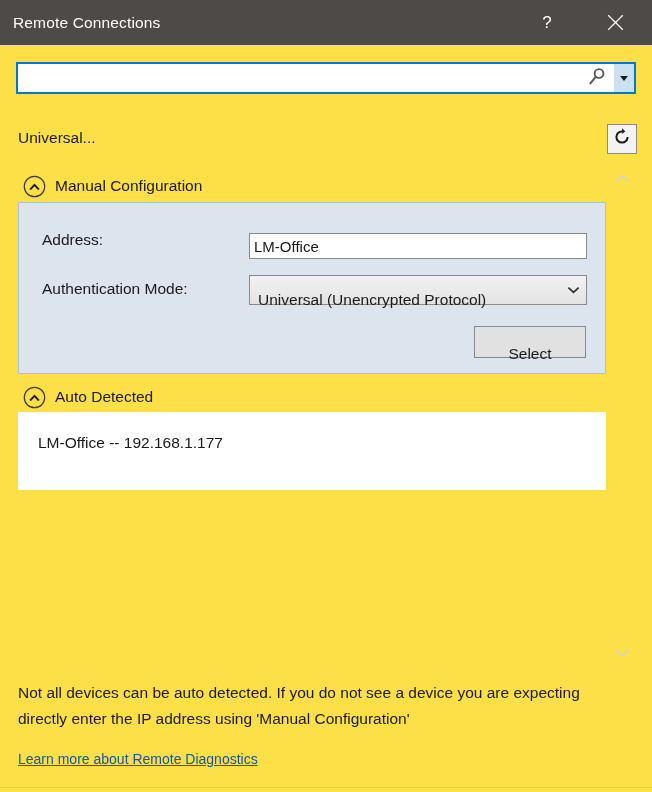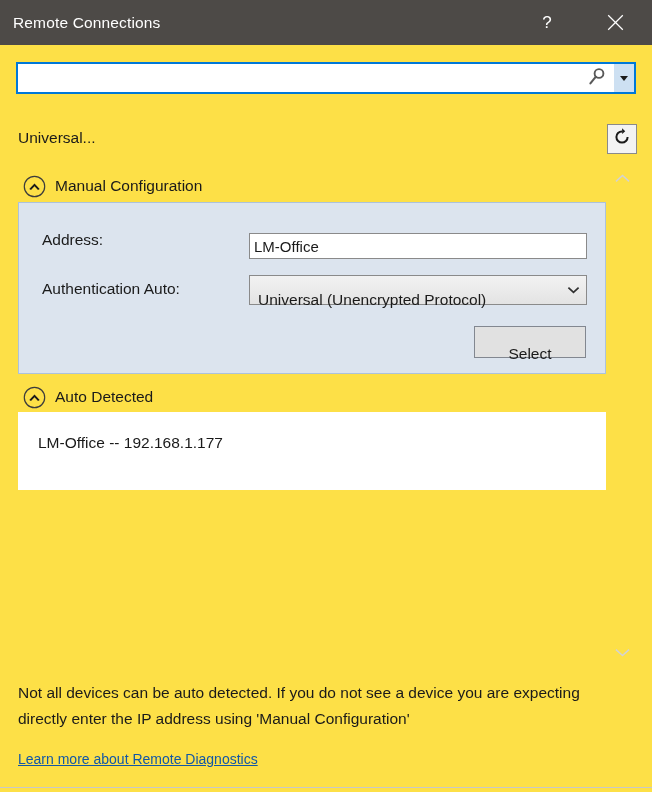--- a/index.html
+++ b/index.html
@@ -345,21 +345,21 @@
         <path d="M6.3 14 L11.5 8.4 L16.7 14 L15.0 14.9 L11.5 11.2 L8.0 14.9 Z" fill="#1a1a1a"></path>
       </svg>
     </span>
     <span class="section-title">Manual Configuration</span>
   </div>
 
   <div id="manual-config-panel">
     <div id="address-label" class="field-label">Address:</div>
     <input id="address-input" type="text" value="LM-Office" style="">
 
-    <div id="auth-mode-label" class="field-label">Authentication Auto:</div>
+    <div id="auth-mode-label" class="field-label">Authentication Mode:</div>
     <div id="auth-mode-select">
       <span id="auth-mode-value">Universal (Unencrypted Protocol)</span>
       <span id="auth-mode-chevron">
         <svg width="13" height="8" viewBox="0 0 13 8">
           <path d="M1.4 1.6 L6.5 6.4 L11.6 1.6" stroke="#303030" stroke-width="1.7" fill="none"></path>
         </svg>
       </span>
     </div>
 
     <button id="select-button">Select</button>

